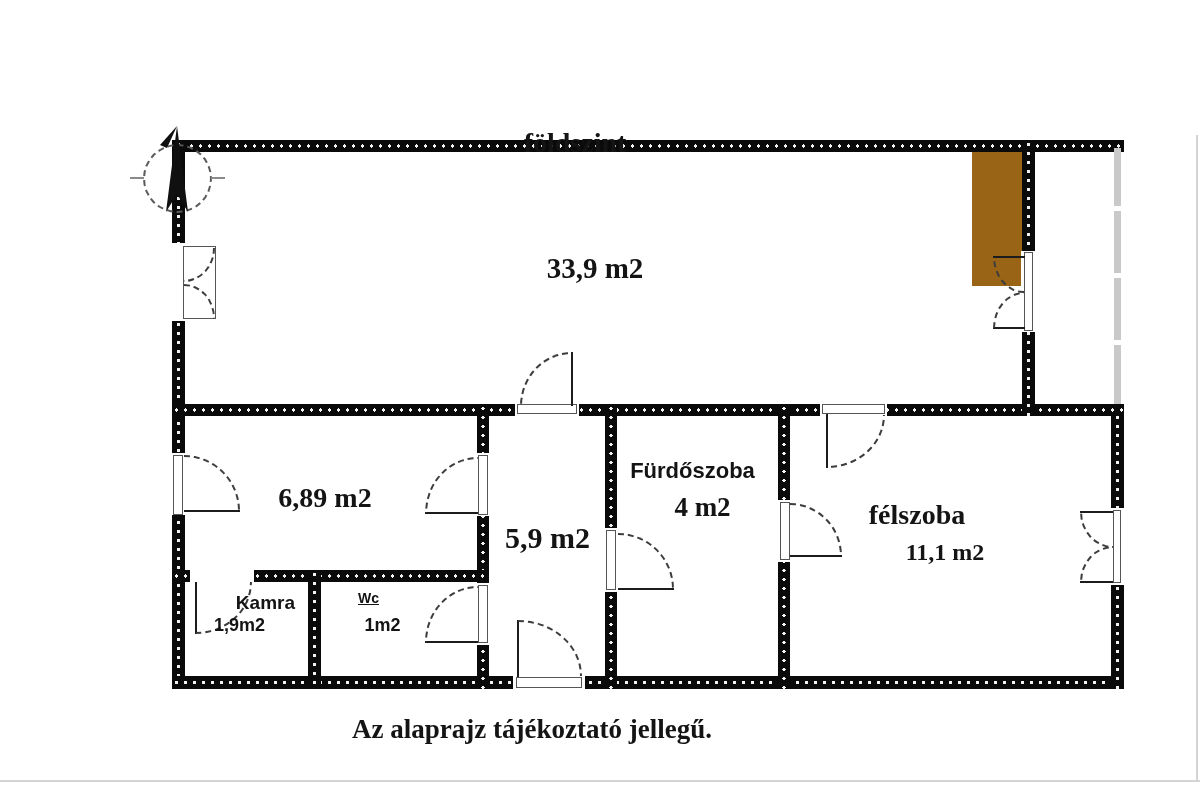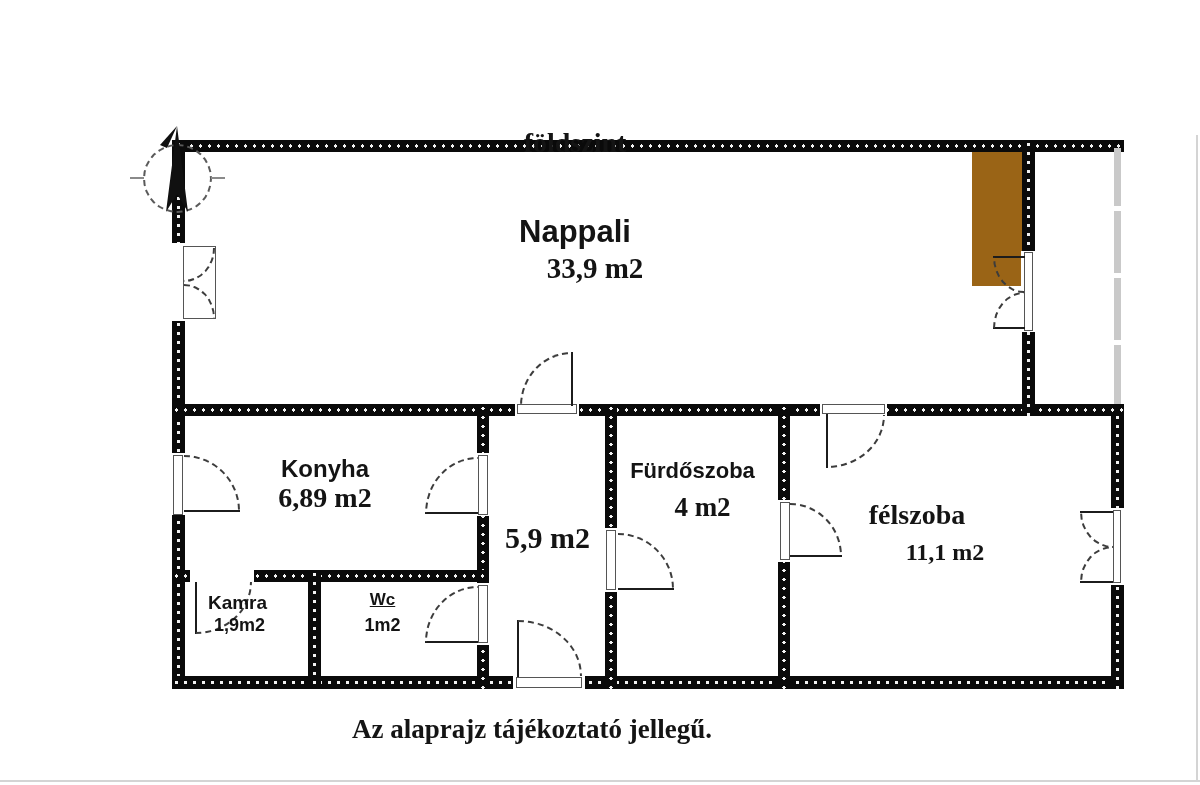--- a/index.html
+++ b/index.html
@@ -151,35 +151,33 @@
   <div class="ccirc" style="left:143px;top:144px;width:69px;height:69px;"></div>
   <div class="tick" style="left:130px;top:177px;width:14px;height:2px;"></div>
   <div class="tick" style="left:211px;top:177px;width:14px;height:2px;"></div>
   <svg class="abs" style="left:138px;top:108px;" width="80" height="115" viewBox="0 0 80 115">
     <polygon points="39,18 50,104 39,86 28,104" fill="#101010"></polygon>
     <polygon points="39,18 22,37 29,40" fill="#101010"></polygon>
   </svg>
 
   <div class="lbl serif" style="left:440px;top:100px;width:270px;font-size:28px;margin-top:28px;">földszint</div>
 
-  <div class="lbl sans" style="left:455px;top:216px;width:240px;font-size:31px;">Nappali</div>
   <div class="lbl serif" style="left:475px;top:253px;width:240px;font-size:29px;">33,9 m2</div>
 
-  <div class="lbl sans" style="left:240px;top:456px;width:170px;font-size:24px;">Konyha</div>
   <div class="lbl serif" style="left:240px;top:483px;width:170px;font-size:28px;">6,89 m2</div>
 
   <div class="lbl serif" style="left:455px;top:522px;width:185px;font-size:30px;">5,9 m2</div>
 
   <div class="lbl sans" style="left:610px;top:459px;width:165px;font-size:22px;">Fürdőszoba</div>
   <div class="lbl serif" style="left:620px;top:493px;width:165px;font-size:27px;">4 m2</div>
 
-  <div class="lbl sans" style="left:180px;top:593px;width:115px;font-size:19px;">Kamra</div>
+  <div class="lbl sans" style="left:180px;top:593px;width:115px;font-size:19px;text-align:right;">Kamra</div>
   <div class="lbl sans" style="left:182px;top:616px;width:115px;font-size:18px;">1,9m2</div>
 
-  <div class="lbl sans" style="left:330px;top:591px;width:105px;font-size:17px;text-decoration:underline;">Wc</div>
+  <div class="lbl sans" style="left:316px;top:591px;width:105px;font-size:14px;text-decoration:underline;">Wc</div>
   <div class="lbl sans" style="left:330px;top:616px;width:105px;font-size:18px;">1m2</div>
 
   <div class="lbl serif" style="left:812px;top:500px;width:210px;font-size:28px;">félszoba</div>
   <div class="lbl serif" style="left:840px;top:540px;width:210px;font-size:24px;">11,1 m2</div>
 
   <div class="lbl serif" style="left:0px;top:715px;width:1064px;font-size:27px;">Az alaprajz tájékoztató jellegű.</div>
 
   <div class="edge" style="left:1196px;top:135px;width:2px;height:647px;"></div>
   <div class="edge" style="left:0px;top:780px;width:1200px;height:2px;"></div>
 

